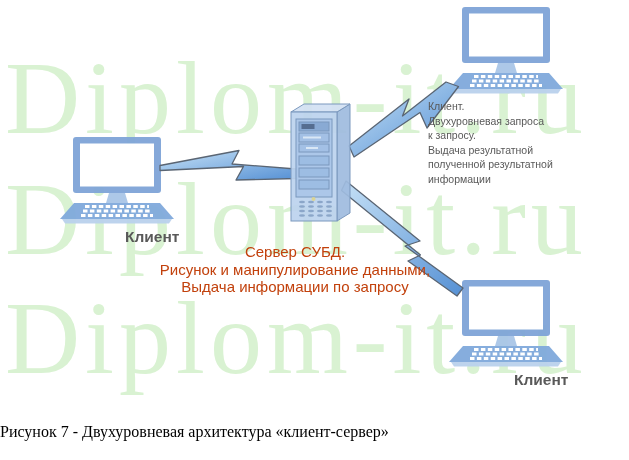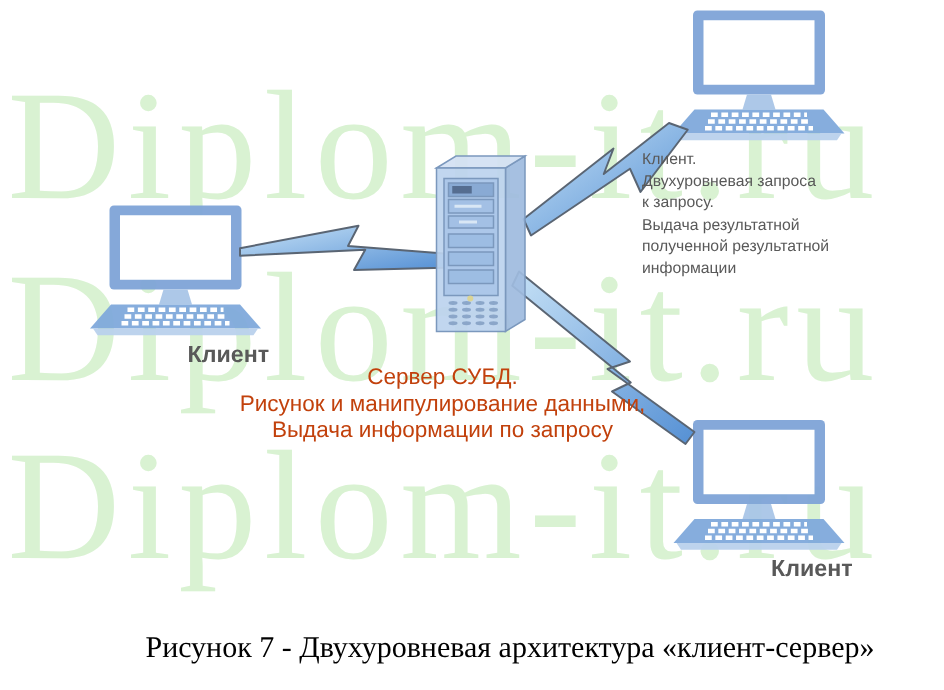--- a/index.html
+++ b/index.html
@@ -30,22 +30,22 @@
   .server-caption {
     position:absolute; z-index:2; left:115px; top:243px; width:360px;
     text-align:center; color:#c2410c; font-size:15px; line-height:17.6px;
   }
   .client-right-caption {
     position:absolute; z-index:2; left:428px; top:99px; width:160px;
     text-align:left; color:#595959; font-size:10.5px; line-height:14.6px;
   }
   .figure-caption {
     position:absolute; z-index:2; left:0; top:417px; width:583px;
-    text-align:right; color:#000;
-    font-family:"Liberation Serif", serif; font-size:20px; line-height:30px;
+    text-align:left; color:#000;
+    font-family:"Liberation Serif", serif; font-size:16px; line-height:30px;
   }
 </style>
 </head>
 <body>
 
 <div id="stage">
 
   <div class="watermark wm-1">Diplom-it.ru</div>
   <div class="watermark wm-2">Diplom-it.ru</div>
   <div class="watermark wm-3">Diplom-it.ru</div>

